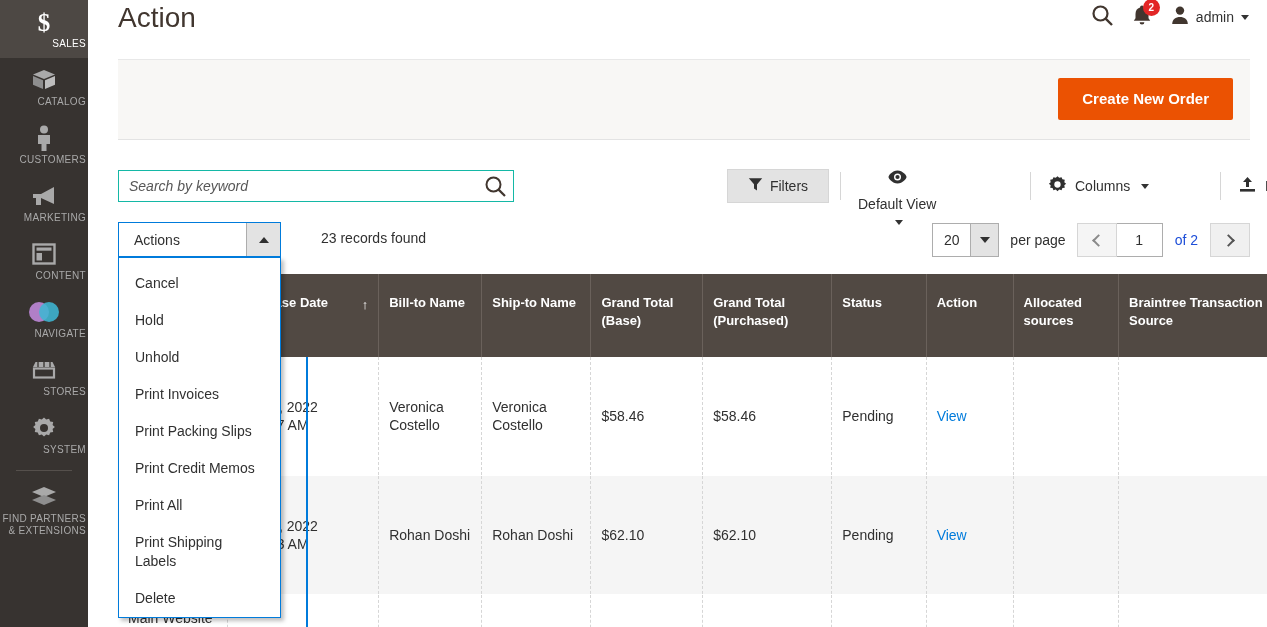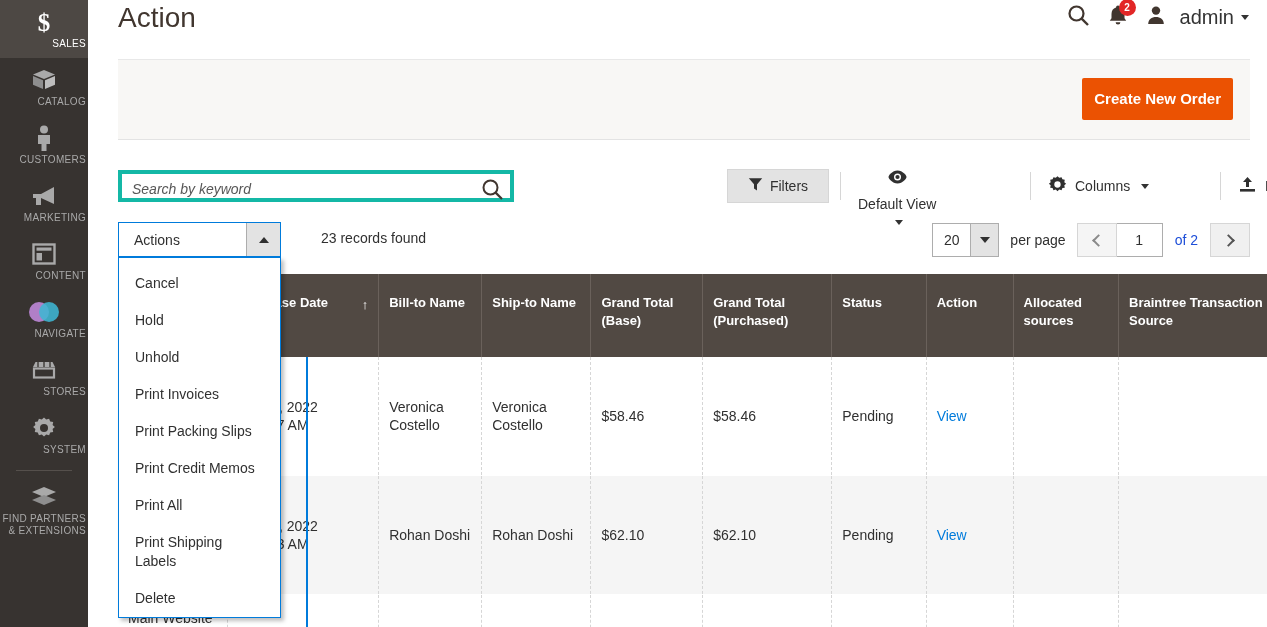--- a/index.html
+++ b/index.html
@@ -75,21 +75,21 @@
   #notif-count {
     position: absolute; left: 11px; top: -5px;
     background: #e22626; color: #fff;
     border-radius: 50%;
     min-width: 17px; height: 17px;
     font-size: 10px; font-weight: bold;
     display: flex; align-items: center; justify-content: center;
     padding: 0 3px;
   }
   #admin-label {
-    font-size: 20px; color: #333; margin-left: 14px; text-align: right;
+    font-size: 14px; color: #333; margin-left: 6px; text-align: right;
   }
   .caret-down {
     width: 0; height: 0;
     border-left: 4px solid transparent;
     border-right: 4px solid transparent;
     border-top: 5px solid #333;
     margin-left: 7px;
   }
 
   
@@ -99,36 +99,36 @@
     background: #f8f7f5;
     border-bottom: 1px solid #e3e3e3;
     border-top: 1px solid #e8e8e8;
   }
   #create-order-btn {
     position: absolute; right: 17px; top: 18px;
     background: #eb5202;
     color: #ffffff;
     border: none;
     font-size: 15px; font-weight: bold;
-    padding: 12px 12px;
+    padding: 12px 24px;
     cursor: pointer;
     font-family: "Liberation Sans", sans-serif;
     border-radius: 2px;
     line-height: 18px;
   }
 
   
   #grid-toolbar {
     position: absolute; left: 30px; top: 162px;
     width: 1132px; height: 48px;
   }
   #search-box {
     position: absolute; left: 0; top: 8px;
     width: 396px; height: 32px;
-    border: 4px solid #14b8a6;
+    border: 1px solid #14b8a6;
     background: #ffffff;
   }
   #search-input {
     position: absolute; left: 0; top: 0;
     width: 350px; height: 30px;
     border: none; outline: none;
     background: transparent;
     padding: 0 10px;
     font-size: 14px; font-style: italic;
     color: #575757;

